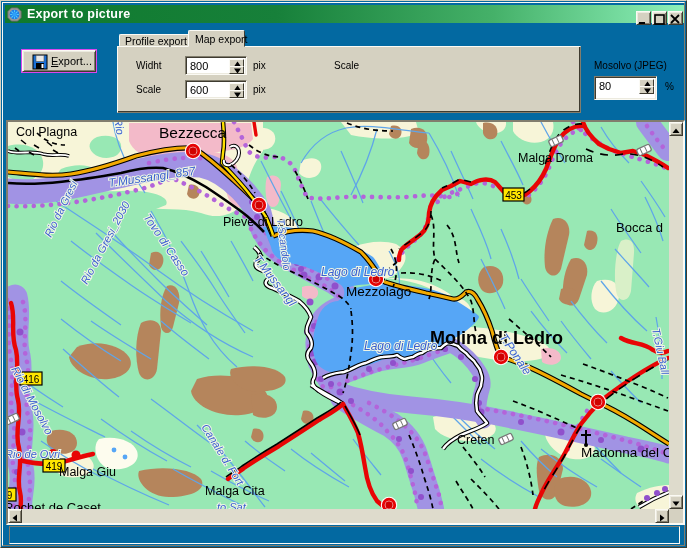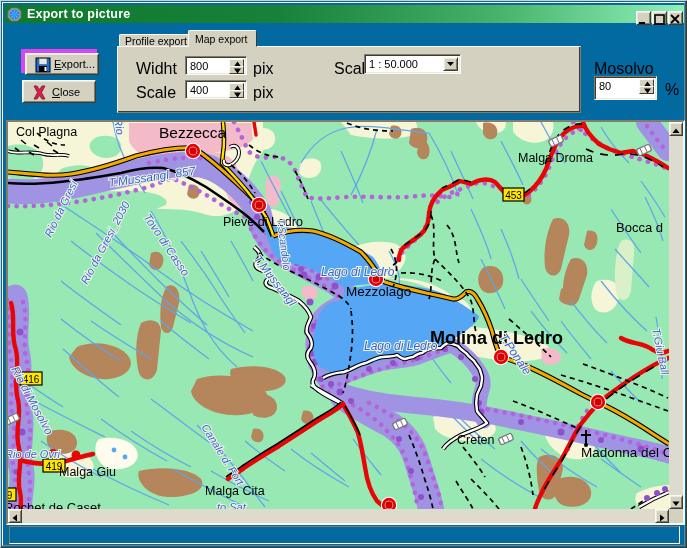--- a/index.html
+++ b/index.html
@@ -7,32 +7,32 @@
  border:1px solid;border-color:#d5d1c1 #3e3b30 #3e3b30 #d5d1c1;}
 .win2{position:absolute;left:1px;top:1px;right:1px;bottom:1px;
  border:1px solid;border-color:#fbfaf4 #817d6d #817d6d #fbfaf4;}
 .title{position:absolute;left:4px;top:4px;width:679px;height:18px;
  background:linear-gradient(90deg,#0f7a2d 0%,#17803a 40%,#45b169 72%,#8ef0ba 100%);}
 .title .txt{position:absolute;left:22px;top:2px;color:#fff;font-size:12.5px;font-weight:bold;letter-spacing:0.2px}
 .cbtn{position:absolute;top:6px;width:15px;height:14px;background:#d5d1c1;
  border:1px solid;border-color:#fbfaf4 #3e3b30 #3e3b30 #fbfaf4;box-shadow:inset 1px 1px 0 #eceadf, inset -1px -1px 0 #817d6d;}
 .btn{position:absolute;background:#d5d1c1;border:1px solid;border-color:#fbfaf4 #3e3b30 #3e3b30 #fbfaf4;
  box-shadow:inset 1px 1px 0 #eceadf, inset -1px -1px 0 #817d6d;font-size:11px;}
-.defbtn{position:absolute;border:4px solid #d946ef;}
+.defbtn{position:absolute;border:1px solid #d946ef;}
 u{text-decoration:underline}
 .tabpanel{position:absolute;left:116px;top:45px;width:464px;height:67px;
  border:1px solid;border-color:#fbfaf4 #817d6d #817d6d #fbfaf4;box-shadow:inset -1px -1px 0 #3e3b30;background:#d5d1c1}
 .tab{position:absolute;font-size:10.5px;background:#d5d1c1;white-space:nowrap}
 .edit{position:absolute;background:#fff;border:1px solid;border-color:#817d6d #fbfaf4 #fbfaf4 #817d6d;
  box-shadow:inset 1px 1px 0 #3e3b30, inset -1px -1px 0 #eceadf;font-size:11px;}
 .edit .val{position:absolute;left:4px;top:3px}
 .spin{position:absolute;right:2px;width:15px;height:8px;background:#d5d1c1;
  border:1px solid;border-color:#fbfaf4 #3e3b30 #3e3b30 #fbfaf4;overflow:hidden}
 .spin svg{position:absolute;left:1px;top:1px}
-.lbl{position:absolute;font-size:16px;color:#000}
+.lbl{position:absolute;font-size:10px;color:#000}
 .status{position:absolute;left:8px;top:525px;width:671px;height:18px;
  border:1px solid;border-color:#817d6d #fbfaf4 #fbfaf4 #817d6d;}
 .mapframe{position:absolute;left:5px;top:119px;width:679px;height:405px;
  border:2px solid;border-color:#817d6d #fbfaf4 #fbfaf4 #817d6d;background:#d5d1c1}
 .mapsvg{position:absolute;left:0px;top:0px;width:661px;height:387px;background:#98e8b4}
 .vsb{position:absolute;left:661px;top:0;width:14px;height:387px;background:#dedbcc}
 .hsb{position:absolute;left:0;top:387px;width:661px;height:14px;background:#dedbcc}
 .sbtn{position:absolute;width:14px;height:14px;background:#d5d1c1;
  border:1px solid;border-color:#fbfaf4 #3e3b30 #3e3b30 #fbfaf4;box-shadow:inset 1px 1px 0 #eceadf, inset -1px -1px 0 #817d6d;}
 </style></head>
@@ -71,74 +71,60 @@
   <div class="btn" style="left:0;top:0;width:74px;height:22px">
    <svg style="position:absolute;left:9px;top:3px" width="16" height="16" viewBox="0 0 16 16">
     <rect x="1" y="1" width="14" height="14" fill="#1a70d8" stroke="#000" stroke-width="1"></rect>
     <rect x="4" y="1.5" width="8" height="6" fill="#e8e8e8" stroke="#555" stroke-width="0.6"></rect>
     <rect x="4" y="9" width="8" height="6" fill="#000"></rect>
     <rect x="9.5" y="10" width="2" height="4" fill="#fff"></rect>
    </svg>
    <span style="position:absolute;left:28px;top:4px"><u>E</u>xport...</span>
   </div>
  </div>
- <div class="btn" style="left:21px;top:79px;width:74px;height:23px">
-  <svg style="position:absolute;left:9px;top:4px" width="15" height="15" viewBox="0 0 15 15">
-   <path d="M2,1 L5,1 L7.5,4.5 L10,1 L13,1 L9.5,7.5 L13,14 L10,14 L7.5,10.5 L5,14 L2,14 L5.5,7.5 Z" fill="#d8204a" stroke="#801030" stroke-width="0.8"></path>
-  </svg>
-  <span style="position:absolute;left:29px;top:5px"><u>C</u>lose</span>
- </div>
 
  <div class="tabpanel"></div>
  <div class="tab" style="left:118px;top:33px;width:80px;height:12px;border:1px solid;border-color:#fbfaf4 #817d6d #d5d1c1 #fbfaf4;border-radius:2px 2px 0 0">
   <span style="position:absolute;left:5px;top:0px">Profile export</span>
     </div>
- <div class="tab" style="left:187px;top:29px;width:69px;height:17px;border:1px solid;border-color:#fbfaf4 #3e3b30 #d5d1c1 #fbfaf4;border-radius:2px 2px 0 0;z-index:3">
+ <div class="tab" style="left:187px;top:29px;width:57px;height:17px;border:1px solid;border-color:#fbfaf4 #3e3b30 #d5d1c1 #fbfaf4;border-radius:2px 2px 0 0;z-index:3">
   <span style="position:absolute;left:6px;top:2px">Map export</span>
     </div>
 
  <div class="lbl" style="left:135px;top:59px">Widht</div>
  <div class="edit" style="left:184px;top:55px;width:62px;height:19px">
       <span class="val">800</span>
   <div class="spin" style="top:2px">
         <svg width="13" height="6">
           <polygon points="6.5,0.5 10,5.5 3,5.5" fill="#000"></polygon>
         </svg>
       </div>
   <div class="spin" style="top:9px">
         <svg width="13" height="6">
           <polygon points="6.5,5.5 10,0.5 3,0.5" fill="#000"></polygon>
         </svg>
       </div>
  </div>
  <div class="lbl" style="left:252px;top:59px">pix</div>
  <div class="lbl" style="left:135px;top:83px">Scale</div>
  <div class="edit" style="left:184px;top:79px;width:62px;height:19px">
-      <span class="val">400</span>
+      <span class="val">600</span>
   <div class="spin" style="top:2px">
         <svg width="13" height="6">
           <polygon points="6.5,0.5 10,5.5 3,5.5" fill="#000"></polygon>
         </svg>
       </div>
   <div class="spin" style="top:9px">
         <svg width="13" height="6">
           <polygon points="6.5,5.5 10,0.5 3,0.5" fill="#000"></polygon>
         </svg>
       </div>
  </div>
  <div class="lbl" style="left:252px;top:83px">pix</div>
  <div class="lbl" style="left:333px;top:59px">Scale</div>
- <div class="edit" style="left:363px;top:53px;width:97px;height:20px">
-      <span class="val">1 : 50.000</span>
-  <div class="sbtn" style="right:2px;top:2px;width:15px;height:14px">
-        <svg width="13" height="12" style="position:absolute;left:0;top:0">
-          <polygon points="6.5,8 10,4 3,4" fill="#000"></polygon>
-        </svg>
-      </div>
- </div>
  <div class="lbl" style="left:593px;top:59px">Mosolvo (JPEG)</div>
  <div class="edit" style="left:593px;top:75px;width:63px;height:24px">
       <span class="val">80</span>
   <div class="spin" style="top:2px">
         <svg width="13" height="6">
           <polygon points="6.5,0.5 10,5.5 3,5.5" fill="#000"></polygon>
         </svg>
       </div>
   <div class="spin" style="top:9px">
         <svg width="13" height="6">

